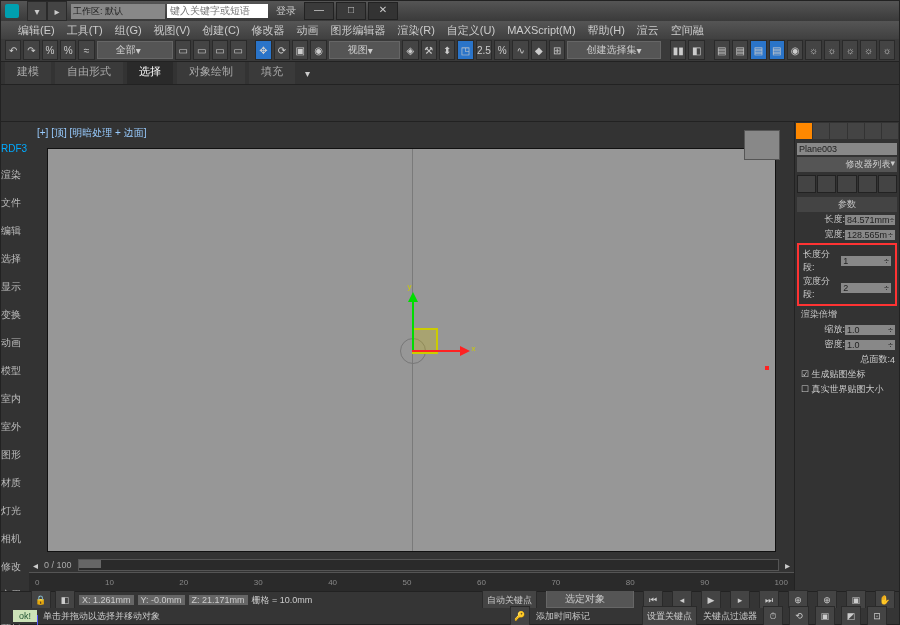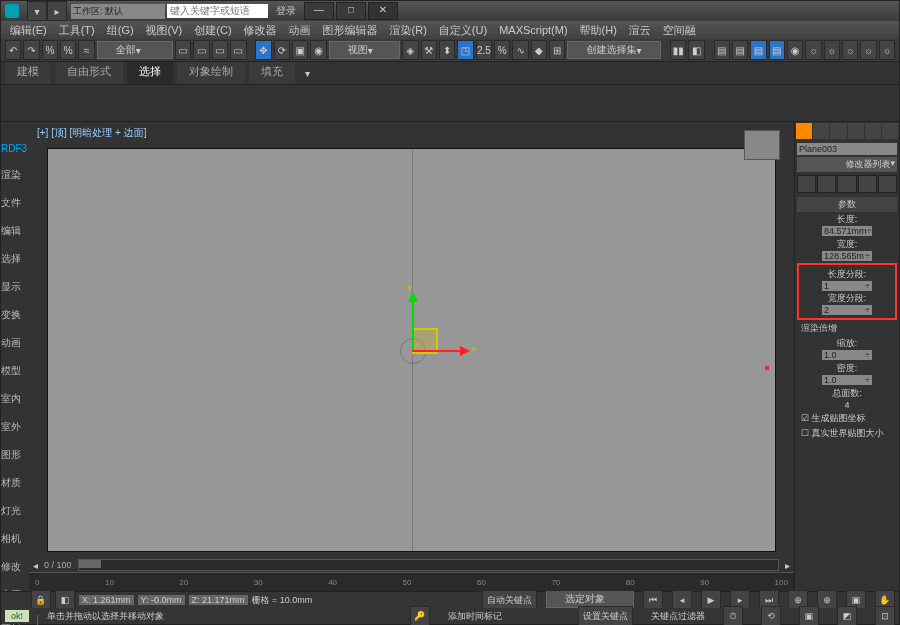--- a/index.html
+++ b/index.html
@@ -4,21 +4,21 @@
 <style>
   html,body{margin:0;padding:0;width:900px;height:625px;background:#4a4a4a;font-family:"Microsoft YaHei",Arial,sans-serif;font-size:10px;color:#ccc;overflow:hidden;}
   .win{width:900px;height:625px;background:#3a3a3a;display:flex;flex-direction:column;border:1px solid #222;box-sizing:border-box;}
   .titlebar{height:20px;background:linear-gradient(#555,#3a3a3a);display:flex;align-items:center;padding:0 4px;}
   .titlebar .logo{width:14px;height:14px;background:#00a0b0;border-radius:2px;margin-right:8px;}
   .title-center{flex:1;color:#ddd;font-size:11px;text-align:center;}
   .title-right{display:flex;align-items:center;gap:2px;}
   .search{background:#fff;color:#777;width:95px;height:14px;font-size:10px;padding:0 3px;}
   .winbtn{width:28px;height:16px;background:#3a3a3a;border:1px solid #222;color:#ccc;text-align:center;line-height:14px;font-size:10px;}
   .winbtn.close{background:#333;}
-  .menubar{height:18px;background:linear-gradient(#555,#404040);display:flex;align-items:center;padding:0 4px;gap:2px;font-size:11px;}
+  .menubar{height:18px;background:linear-gradient(#555,#404040);display:flex;align-items:center;padding:0 12px;gap:2px;font-size:11px;}
   .menubar span{padding:0 5px;cursor:default;}
   .toolbar1{height:22px;background:#3a3a3a;border-bottom:1px solid #222;display:flex;align-items:center;padding:0 4px;gap:2px;}
   .tbtn{width:20px;height:20px;background:#444;border:1px solid #2a2a2a;display:flex;align-items:center;justify-content:center;box-sizing:border-box;}
   .tbtn.blue{background:#2a74c9;}
   .tsep{width:6px;}
   .dropdown{background:#555;border:1px solid #666;height:16px;font-size:10px;padding:0 18px;display:flex;align-items:center;}
   .ribbon{height:22px;background:#333;border-bottom:1px solid #222;display:flex;align-items:center;padding:0 4px;gap:4px;}
   .tab{height:18px;padding:2px 12px;background:#3a3a3a;color:#aaa;font-size:11px;}
   .tab.active{background:#2a2a2a;color:#fff;}
   .ribbonbody{height:36px;background:#333;border-bottom:1px solid #222;}
@@ -48,27 +48,27 @@
   .rightpanel{width:104px;background:#333;display:flex;flex-direction:column;border-left:1px solid #222;}
   .ptabs{height:18px;display:flex;gap:1px;padding:1px;}
   .ptab{flex:1;background:#444;height:16px;}
   .ptab.active{background:#f80;}
   .pfield{background:#888;color:#222;font-size:9px;padding:1px 2px;margin:1px 2px;}
   .pdrop{background:#555;font-size:9px;padding:1px 2px;margin:1px 2px;display:flex;justify-content:flex-end;}
   .stackbox{height:60px;background:#555;margin:2px;border:1px solid #333;font-size:9px;padding:2px;}
   .pbtns{height:18px;margin:2px;display:flex;gap:1px;}
   .pbtns div{flex:1;background:#444;border:1px solid #222;}
   .rollup-h{background:#444;font-size:9px;text-align:center;padding:1px 0;margin:2px 2px 0 2px;}
-  .paramrow{display:flex;align-items:center;justify-content:center;margin:1px 4px;font-size:9px;flex-direction:column;}
+  .paramrow{display:flex;align-items:center;justify-content:flex-end;margin:1px 4px;font-size:9px;}
   .paramrow .val{background:#888;color:#222;width:46px;padding:0 2px;display:flex;justify-content:space-between;}
   .hilite{border:2px solid #f33;margin:1px 2px;padding:2px 0;}
   .chk{font-size:9px;margin:1px 6px;}
   .status{height:16px;background:#353535;display:flex;align-items:center;font-size:9px;border-top:1px solid #222;}
   .status .pink{background:#f3cde0;color:#743;padding:1px 4px;height:14px;display:flex;align-items:center;}
-  .status2{height:16px;background:#353535;display:flex;align-items:center;font-size:9px;padding:0 4px;gap:18px;}
+  .status2{height:16px;background:#353535;display:flex;align-items:center;font-size:9px;padding:0 12px;gap:6px;}
   .status2 .ok{background:#cde2b8;color:#253;padding:1px 6px;}
   .coord{background:#666;padding:0 3px;}
 </style>
 </head>
 <body>
 
 <div class="win">
 
   <div class="titlebar">
     <div class="logo"></div>

